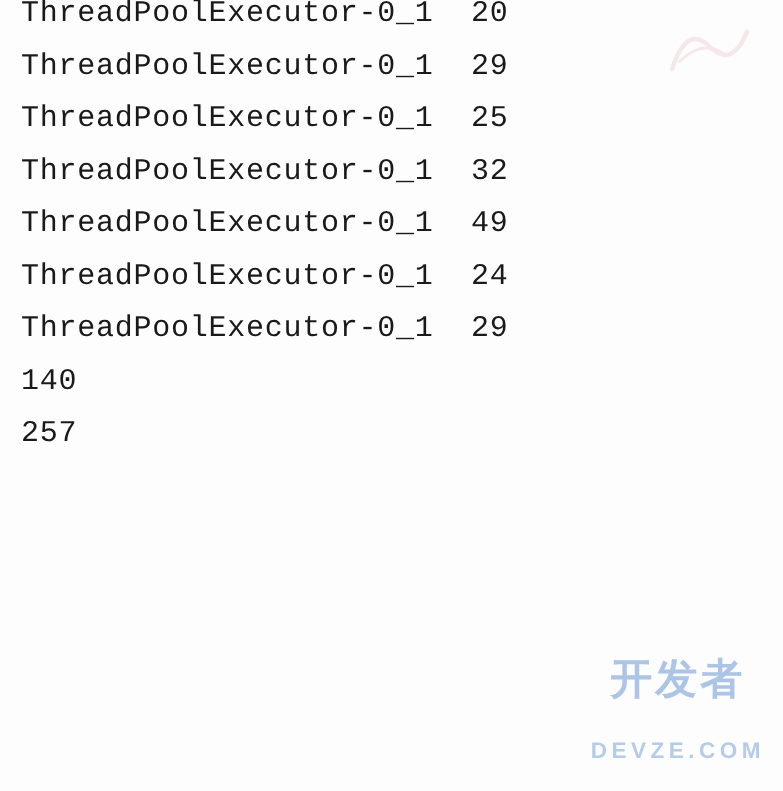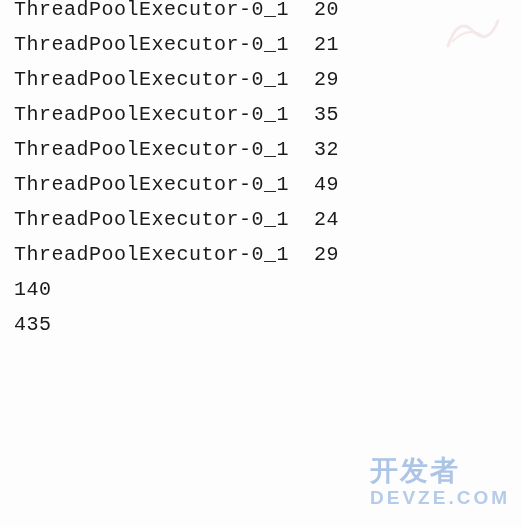--- a/index.html
+++ b/index.html
@@ -32,30 +32,31 @@
     }
     .watermark {
       position: absolute;
       right: 12px;
       bottom: 18px;
       font-family: "Microsoft YaHei", "SimHei", sans-serif;
       font-size: 28px;
       font-weight: 700;
       color: rgba(60, 120, 200, 0.42);
       letter-spacing: 2px;
-      text-align: left;
+      text-align: center;
       line-height: 1.15;
       pointer-events: none;
       user-select: none;
     }
     .watermark .wm-line2 {
-      font-size: 19px;
+      font-size: 15px;
       font-weight: 600;
       letter-spacing: 3px;
       color: rgba(60, 120, 200, 0.38);
+      margin-top: 23px;
     }
     .wm-decoration {
       position: absolute;
       top: 6px;
       right: 14px;
       width: 70px;
       height: 50px;
       pointer-events: none;
       opacity: 0.15;
     }
@@ -69,27 +70,26 @@
 
 <div class="wm-decoration">
   <svg viewBox="0 0 70 50">
     <path d="M10 40 Q 20 10 35 25 Q 50 40 60 15" stroke="#c77" stroke-width="3" fill="none" stroke-linecap="round"></path>
     <path d="M15 35 Q 30 20 45 30" stroke="#c77" stroke-width="2" fill="none" stroke-linecap="round"></path>
   </svg>
 </div>
 
 <div id="console-container">
     <div class="output-row first-row"><span>ThreadPoolExecutor-0_1</span>  <span>20</span></div>
-    <div class="output-row"><span>ThreadPoolExecutor-0_1</span>  <span>21</span></div>
     <div class="output-row"><span>ThreadPoolExecutor-0_1</span>  <span>29</span></div>
-    <div class="output-row"><span>ThreadPoolExecutor-0_1</span>  <span>35</span></div>
+    <div class="output-row"><span>ThreadPoolExecutor-0_1</span>  <span>25</span></div>
     <div class="output-row"><span>ThreadPoolExecutor-0_1</span>  <span>32</span></div>
     <div class="output-row"><span>ThreadPoolExecutor-0_1</span>  <span>49</span></div>
     <div class="output-row"><span>ThreadPoolExecutor-0_1</span>  <span>24</span></div>
     <div class="output-row"><span>ThreadPoolExecutor-0_1</span>  <span>29</span></div>
     <div class="output-simple">140</div>
-    <div class="output-simple">435</div>
+    <div class="output-simple">257</div>
   </div>
 
 <div class="watermark">
   <div class="wm-line1">开发者</div>
   <div class="wm-line2">DEVZE.COM</div>
 </div>
 
 </body></html>

